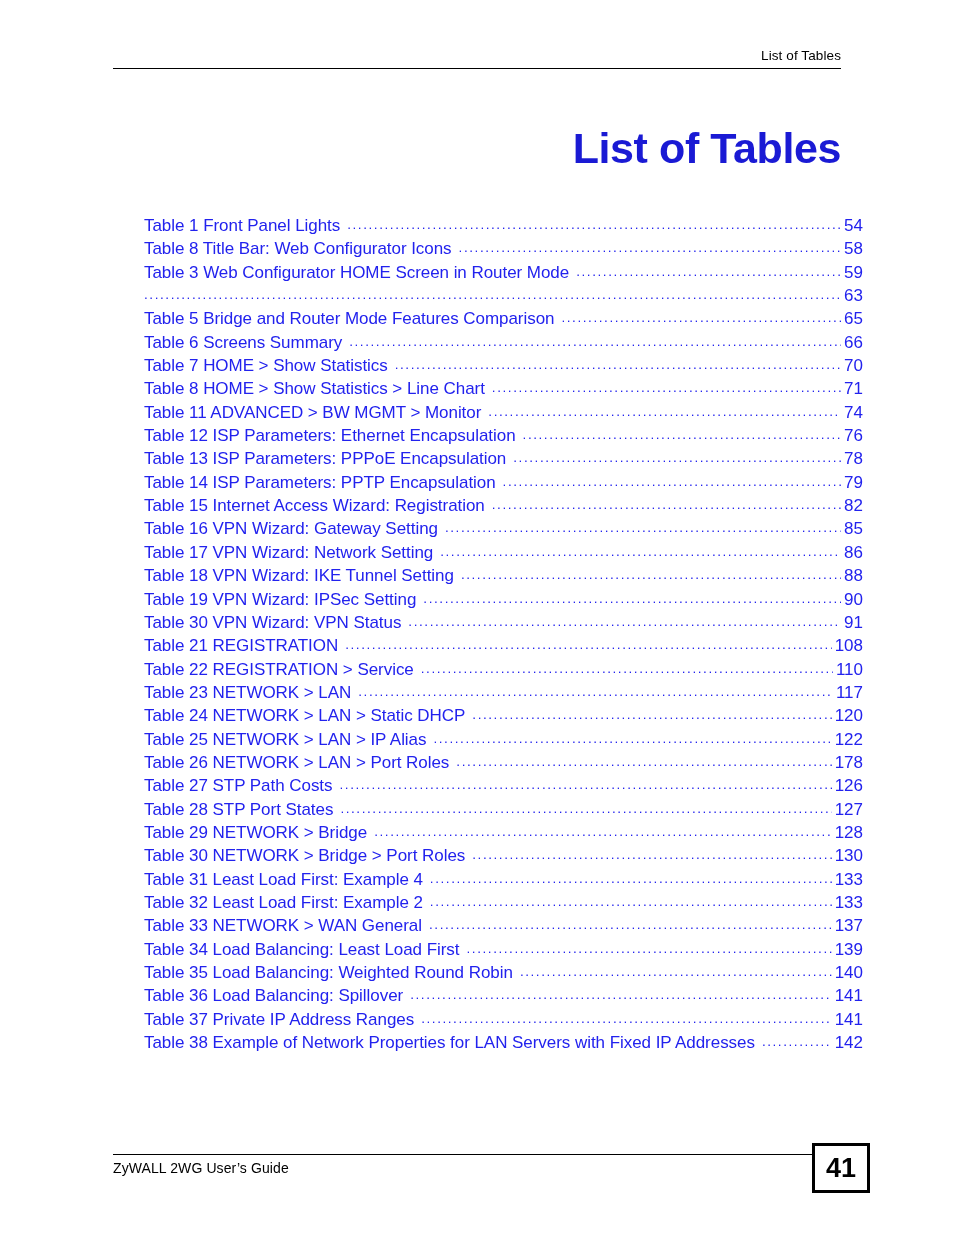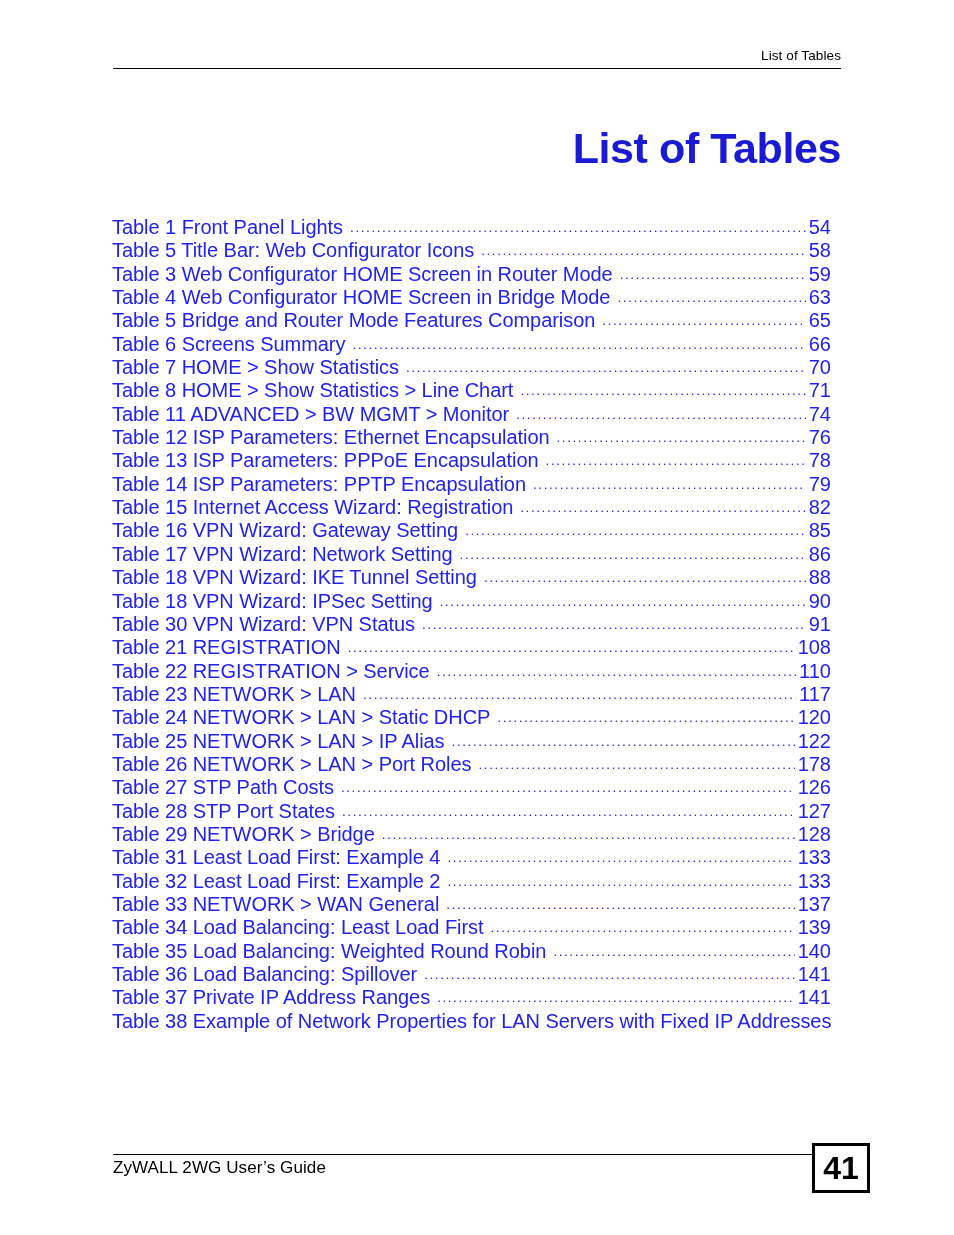--- a/index.html
+++ b/index.html
@@ -55,24 +55,25 @@
     position: absolute;
     left: 112px;
     top: 216px;
     width: 719px;
   }
   .toc-entry {
     display: flex;
     align-items: baseline;
     width: 100%;
     height: 23.35px;
-    font-size: 20px;
+    font-size: 17px;
     color: #2222ee;
     white-space: nowrap;
     overflow: hidden;
+    margin-left: 32px;
   }
   .toc-label {
     flex: 0 0 auto;
     padding-right: 7px;
     letter-spacing: -0.05px;
   }
   .toc-dots {
     flex: 1 1 auto;
     overflow: hidden;
     height: 13px;
@@ -102,40 +103,40 @@
     top: 1154px;
     width: 699px;
   }
   .footer-rule {
     border-top: 1.6px solid #000000;
     width: 100%;
   }
   .footer-text {
     display: block;
     margin-top: 5px;
-    font-size: 17px;
+    font-size: 14px;
     color: #000000;
     line-height: 16px;
     letter-spacing: 0.1px;
   }
   .page-number-box {
     position: absolute;
     left: 812px;
     top: 1143px;
     width: 58px;
     height: 50px;
     border: 3.2px solid #000000;
     box-sizing: border-box;
     display: flex;
     align-items: center;
     justify-content: center;
     background: #ffffff;
   }
   .page-number-text {
-    font-size: 32px;
+    font-size: 27px;
     font-weight: bold;
     color: #000000;
     line-height: 27px;
   }
 </style>
 </head>
 <body>
 
 <div class="page-header">
   <span class="page-header-text">List of Tables</span>
@@ -144,31 +145,30 @@
 
 <h1 class="chapter-title">List of Tables</h1>
 
 <div class="toc">
     <div class="toc-entry">
       <span class="toc-label">Table 1 Front Panel Lights</span>
       <span class="toc-dots"></span>
       <span class="toc-page">54</span>
     </div>
     <div class="toc-entry">
-      <span class="toc-label">Table 5 Title Bar: Web Configurator Icons</span>
+      <span class="toc-label">Table 8 Title Bar: Web Configurator Icons</span>
       <span class="toc-dots"></span>
       <span class="toc-page">58</span>
     </div>
     <div class="toc-entry">
       <span class="toc-label">Table 3 Web Configurator HOME Screen in Router Mode</span>
       <span class="toc-dots"></span>
       <span class="toc-page">59</span>
     </div>
     <div class="toc-entry">
-      <span class="toc-label">Table 4 Web Configurator HOME Screen in Bridge Mode</span>
       <span class="toc-dots"></span>
       <span class="toc-page">63</span>
     </div>
     <div class="toc-entry">
       <span class="toc-label">Table 5 Bridge and Router Mode Features Comparison</span>
       <span class="toc-dots"></span>
       <span class="toc-page">65</span>
     </div>
     <div class="toc-entry">
       <span class="toc-label">Table 6 Screens Summary</span>
@@ -219,21 +219,21 @@
       <span class="toc-label">Table 17 VPN Wizard: Network Setting</span>
       <span class="toc-dots"></span>
       <span class="toc-page">86</span>
     </div>
     <div class="toc-entry">
       <span class="toc-label">Table 18 VPN Wizard: IKE Tunnel Setting</span>
       <span class="toc-dots"></span>
       <span class="toc-page">88</span>
     </div>
     <div class="toc-entry">
-      <span class="toc-label">Table 18 VPN Wizard: IPSec Setting</span>
+      <span class="toc-label">Table 19 VPN Wizard: IPSec Setting</span>
       <span class="toc-dots"></span>
       <span class="toc-page">90</span>
     </div>
     <div class="toc-entry">
       <span class="toc-label">Table 30 VPN Wizard: VPN Status</span>
       <span class="toc-dots"></span>
       <span class="toc-page">91</span>
     </div>
     <div class="toc-entry">
       <span class="toc-label">Table 21 REGISTRATION</span>
@@ -272,20 +272,25 @@
     </div>
     <div class="toc-entry">
       <span class="toc-label">Table 28 STP Port States</span>
       <span class="toc-dots"></span>
       <span class="toc-page">127</span>
     </div>
     <div class="toc-entry">
       <span class="toc-label">Table 29 NETWORK &gt; Bridge</span>
       <span class="toc-dots"></span>
       <span class="toc-page">128</span>
+    </div>
+    <div class="toc-entry">
+      <span class="toc-label">Table 30 NETWORK &gt; Bridge &gt; Port Roles</span>
+      <span class="toc-dots"></span>
+      <span class="toc-page">130</span>
     </div>
     <div class="toc-entry">
       <span class="toc-label">Table 31 Least Load First: Example 4</span>
       <span class="toc-dots"></span>
       <span class="toc-page">133</span>
     </div>
     <div class="toc-entry">
       <span class="toc-label">Table 32 Least Load First: Example 2</span>
       <span class="toc-dots"></span>
       <span class="toc-page">133</span>

